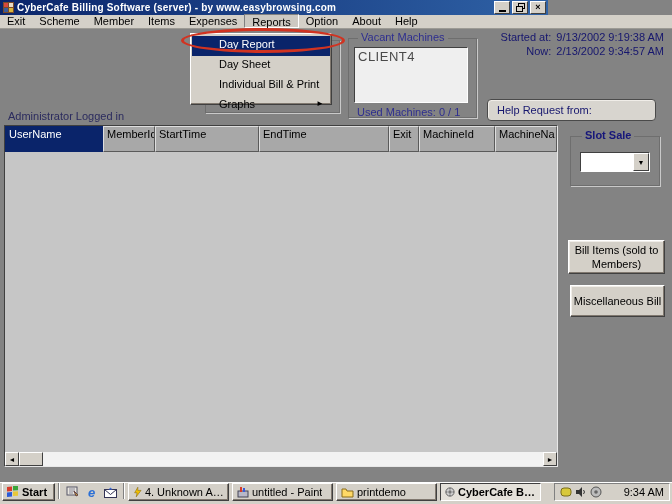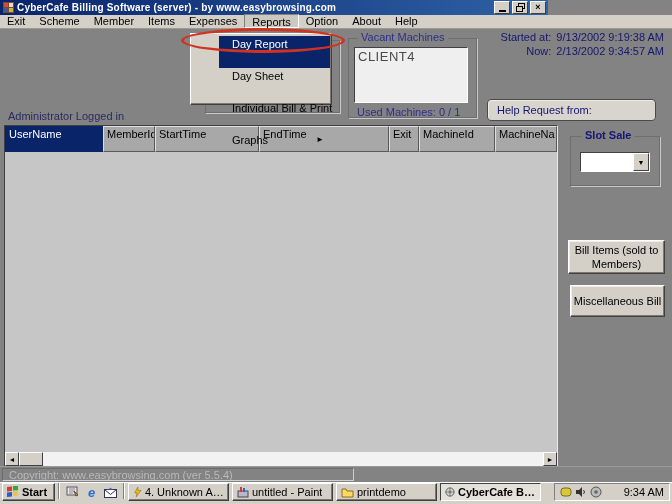--- a/index.html
+++ b/index.html
@@ -24,21 +24,21 @@
 
   .client { position: absolute; left: 0; top: 29px; width: 672px; height: 437px; background: #838383; }
 
   
   .hidden-group { position: absolute; left: 205px; top: 11px; width: 135px; height: 73px;
     border: 1px solid #6e6e6e; box-shadow: 1px 1px 0 #c9c9c9; z-index: 1; }
 
   
   .dropdown { position: absolute; left: 190px; top: 4px; width: 142px; height: 72px; background: #d4d0c8;
     border: 1px solid; border-color: #fff #404040 #404040 #fff; box-shadow: inset -1px -1px 0 #80786f; padding: 2px 1px; z-index: 2; }
-  .dd-item { height: 32px; line-height: 16px; padding-left: 13px; position: relative; white-space: nowrap; margin-left: 27px; }
+  .dd-item { height: 20px; line-height: 16px; padding-left: 27px; position: relative; white-space: nowrap; }
   .dd-item.hl { background: #0a246a; color: #fff; }
   .dd-arrow { position: absolute; right: 6px; top: 0; font-size: 8px; }
 
   
   .ellipse { position: absolute; left: 181px; top: -1px; width: 164px; height: 25px;
     border: 3px solid #d13321; border-radius: 50%; z-index: 3; }
 
   
   .vacant-group { position: absolute; left: 348px; top: 9px; width: 129px; height: 80px;
     border: 1px solid #6e6e6e; box-shadow: 1px 1px 0 #c9c9c9; }
@@ -221,23 +221,20 @@
       <div class="combo-field"></div>
       <div class="combo-btn">
           <span>▼</span>
         </div>
     </div>
 
     <div class="side-btn btn-bill">Bill Items (sold to Members)</div>
     <div class="side-btn btn-misc">Miscellaneous Bill</div>
   </div>
 
-  <div class="statusbar">
-    <div class="status-panel">Copyright: www.easybrowsing.com (ver 5.5.4)</div>
-  </div>
 
   <div class="taskbar">
     <div class="start-btn">
       <svg width="13" height="12" viewBox="0 0 13 12">
         <rect x="1" y="1" width="5" height="4.5" fill="#d83b2a" transform="skewY(-4)"></rect>
         <rect x="7" y="0.6" width="5" height="4.5" fill="#3aa53a" transform="skewY(-4)"></rect>
         <rect x="1" y="6.5" width="5" height="4.5" fill="#2a5ad8" transform="skewY(-4)"></rect>
         <rect x="7" y="6.1" width="5" height="4.5" fill="#e8c83a" transform="skewY(-4)"></rect>
       </svg>
       <span>Start</span>

